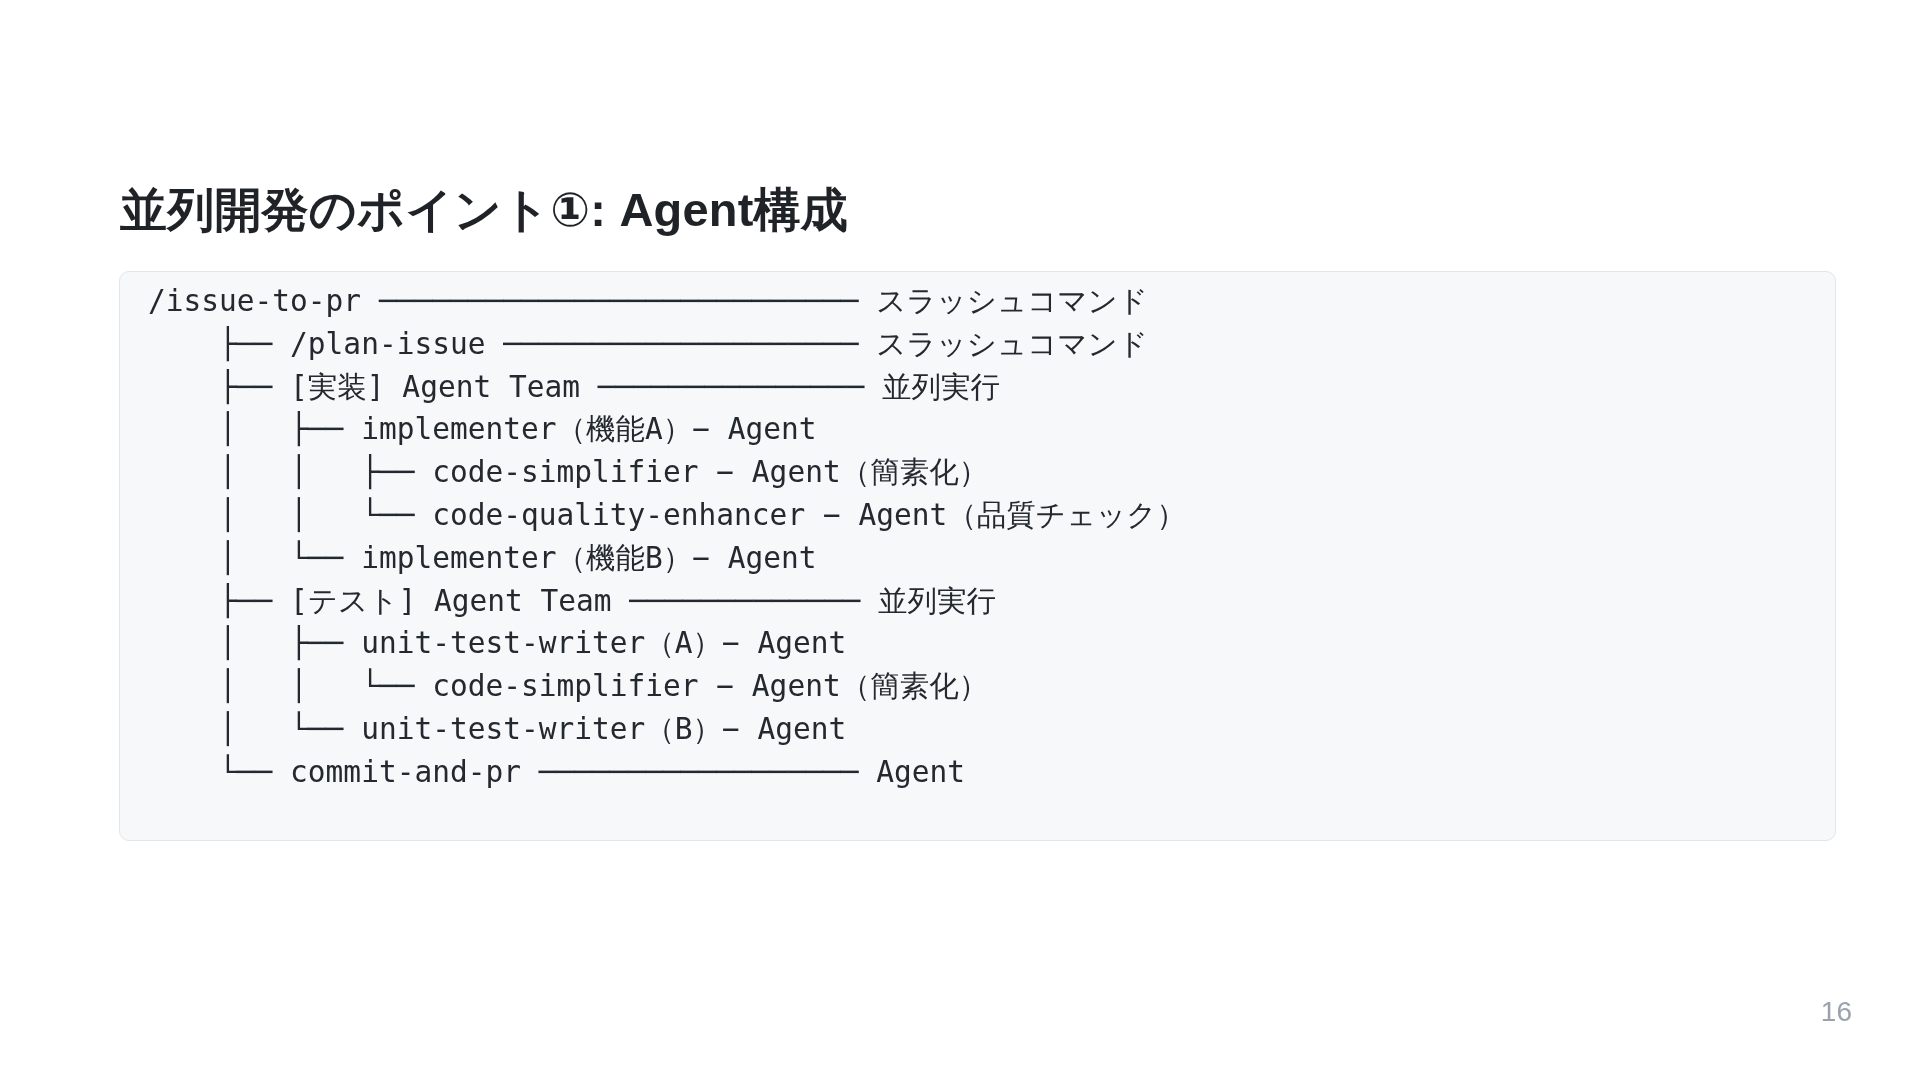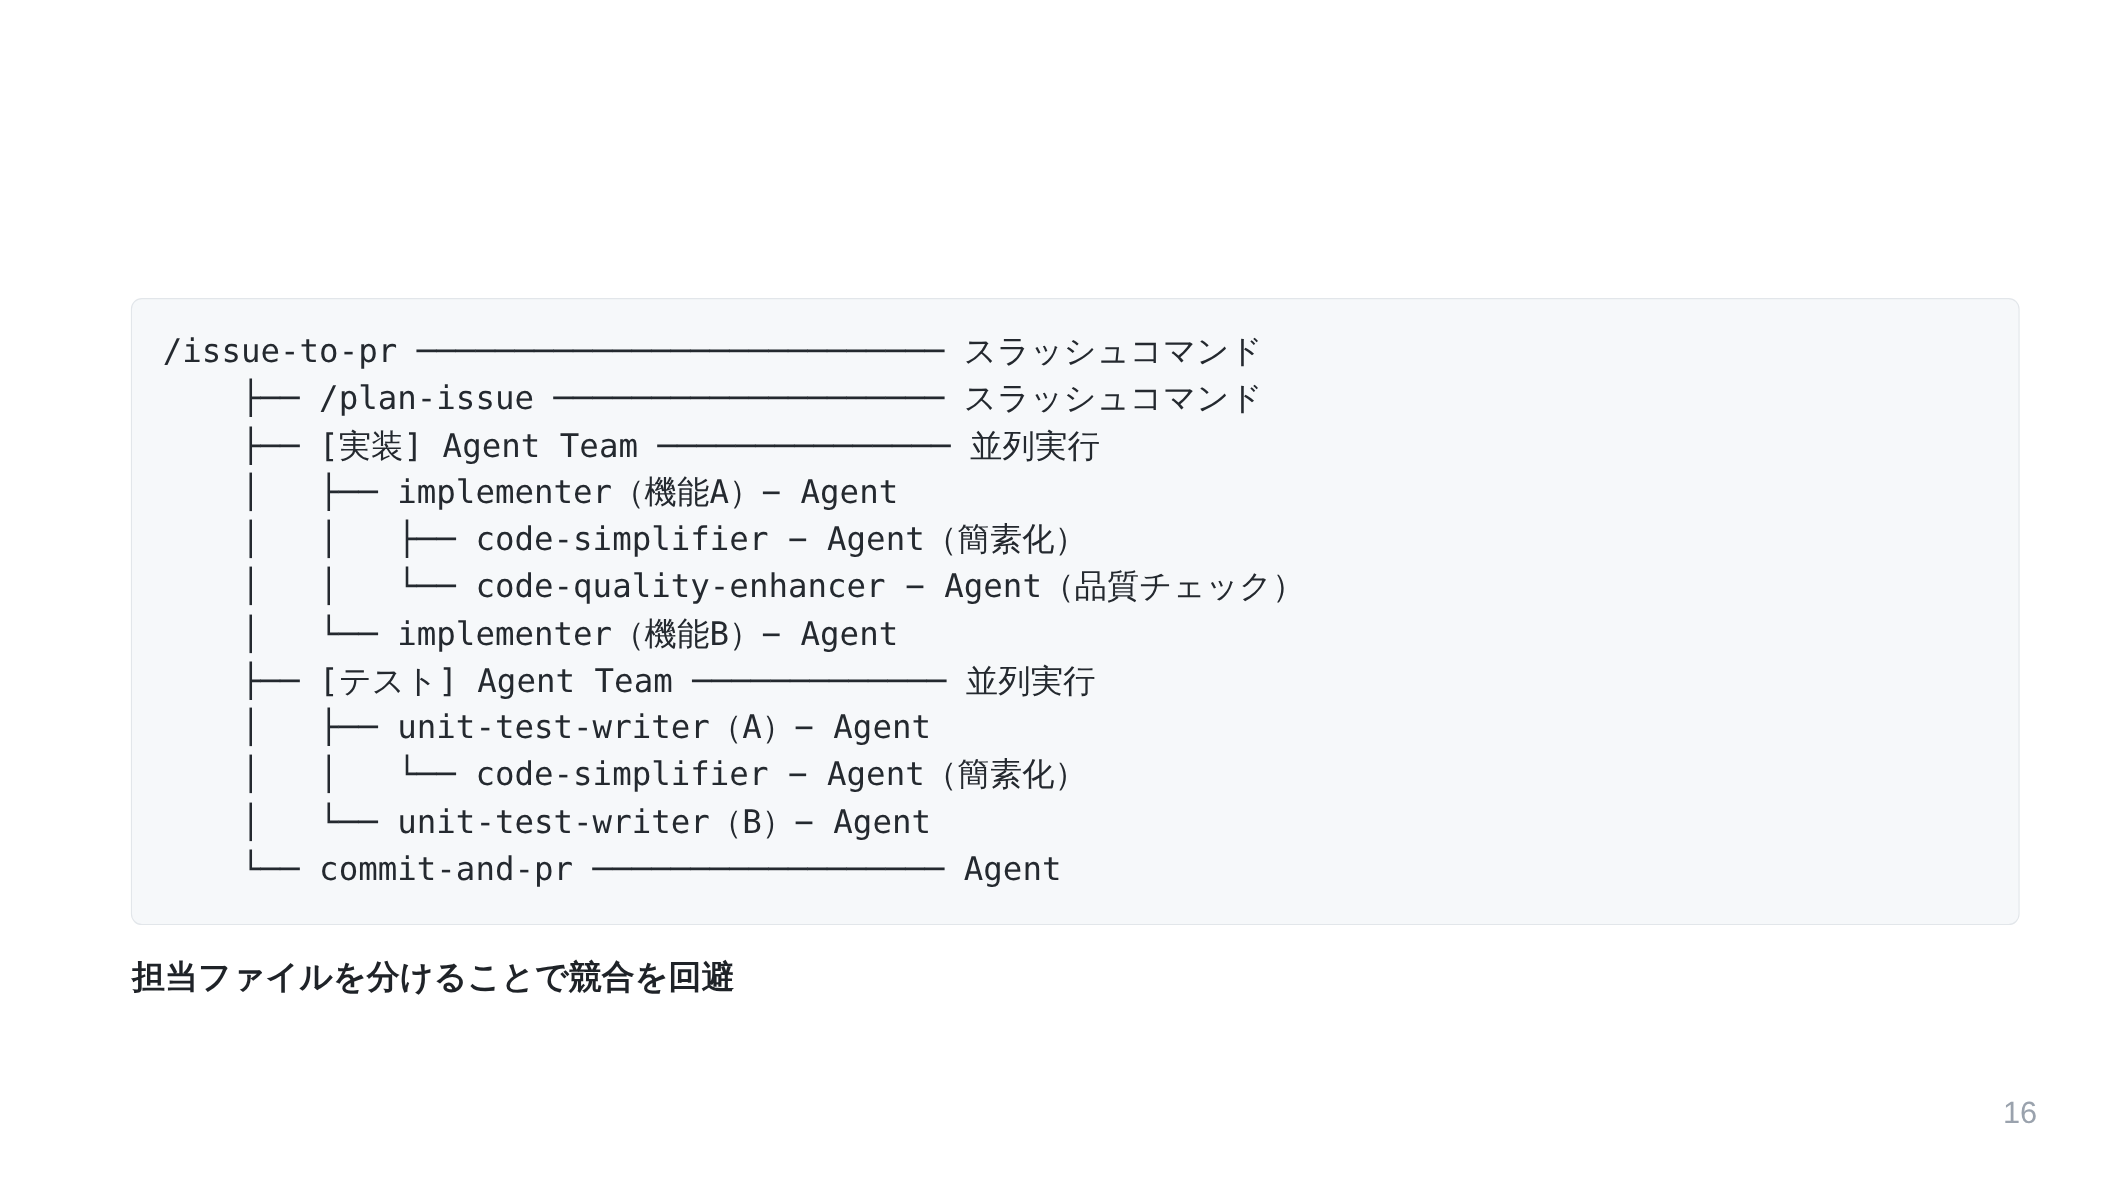--- a/index.html
+++ b/index.html
@@ -38,21 +38,21 @@
   .code-card {
     position: absolute;
     left: 119px;
     top: 271px;
     width: 1717px;
     min-height: 570px;
     box-sizing: border-box;
     background: #f6f8fa;
     border: 1px solid #e2e6ea;
     border-radius: 10px;
-    padding: 26px 0 26px 28px;
+    padding: 8px 0 26px 28px;
   }
 
   .code-tree {
     margin: 0;
     font-family: "DejaVu Sans Mono", "Liberation Mono", monospace;
     font-size: 29.5px;
     line-height: 42.8px;
     color: #24292f;
     white-space: pre;
     letter-spacing: 0px;
@@ -81,22 +81,22 @@
     font-size: 28px;
     color: #9aa2ad;
     font-family: "Liberation Sans", "DejaVu Sans", sans-serif;
   }
 </style>
 </head>
 <body>
 
 <div class="slide">
 
+  <h1 class="slide-title">並列開発のポイント①: Agent構成</h1>
 
   <div class="code-card">
     <pre class="code-tree"><span class="code-line">/issue-to-pr ─────────────────────────── スラッシュコマンド</span><span class="code-line">    ├── /plan-issue ──────────────────── スラッシュコマンド</span><span class="code-line">    ├── [実装] Agent Team ─────────────── 並列実行</span><span class="code-line">    │   ├── implementer（機能A）− Agent</span><span class="code-line">    │   │   ├── code-simplifier − Agent（簡素化）</span><span class="code-line">    │   │   └── code-quality-enhancer − Agent（品質チェック）</span><span class="code-line">    │   └── implementer（機能B）− Agent</span><span class="code-line">    ├── [テスト] Agent Team ───────────── 並列実行</span><span class="code-line">    │   ├── unit-test-writer（A）− Agent</span><span class="code-line">    │   │   └── code-simplifier − Agent（簡素化）</span><span class="code-line">    │   └── unit-test-writer（B）− Agent</span><span class="code-line">    └── commit-and-pr ────────────────── Agent</span></pre>
   </div>
 
-  <div class="slide-caption">担当ファイルを分けることで競合を回避</div>
 
   <div class="page-number">16</div>
 
 </div>
 
 </body></html>

